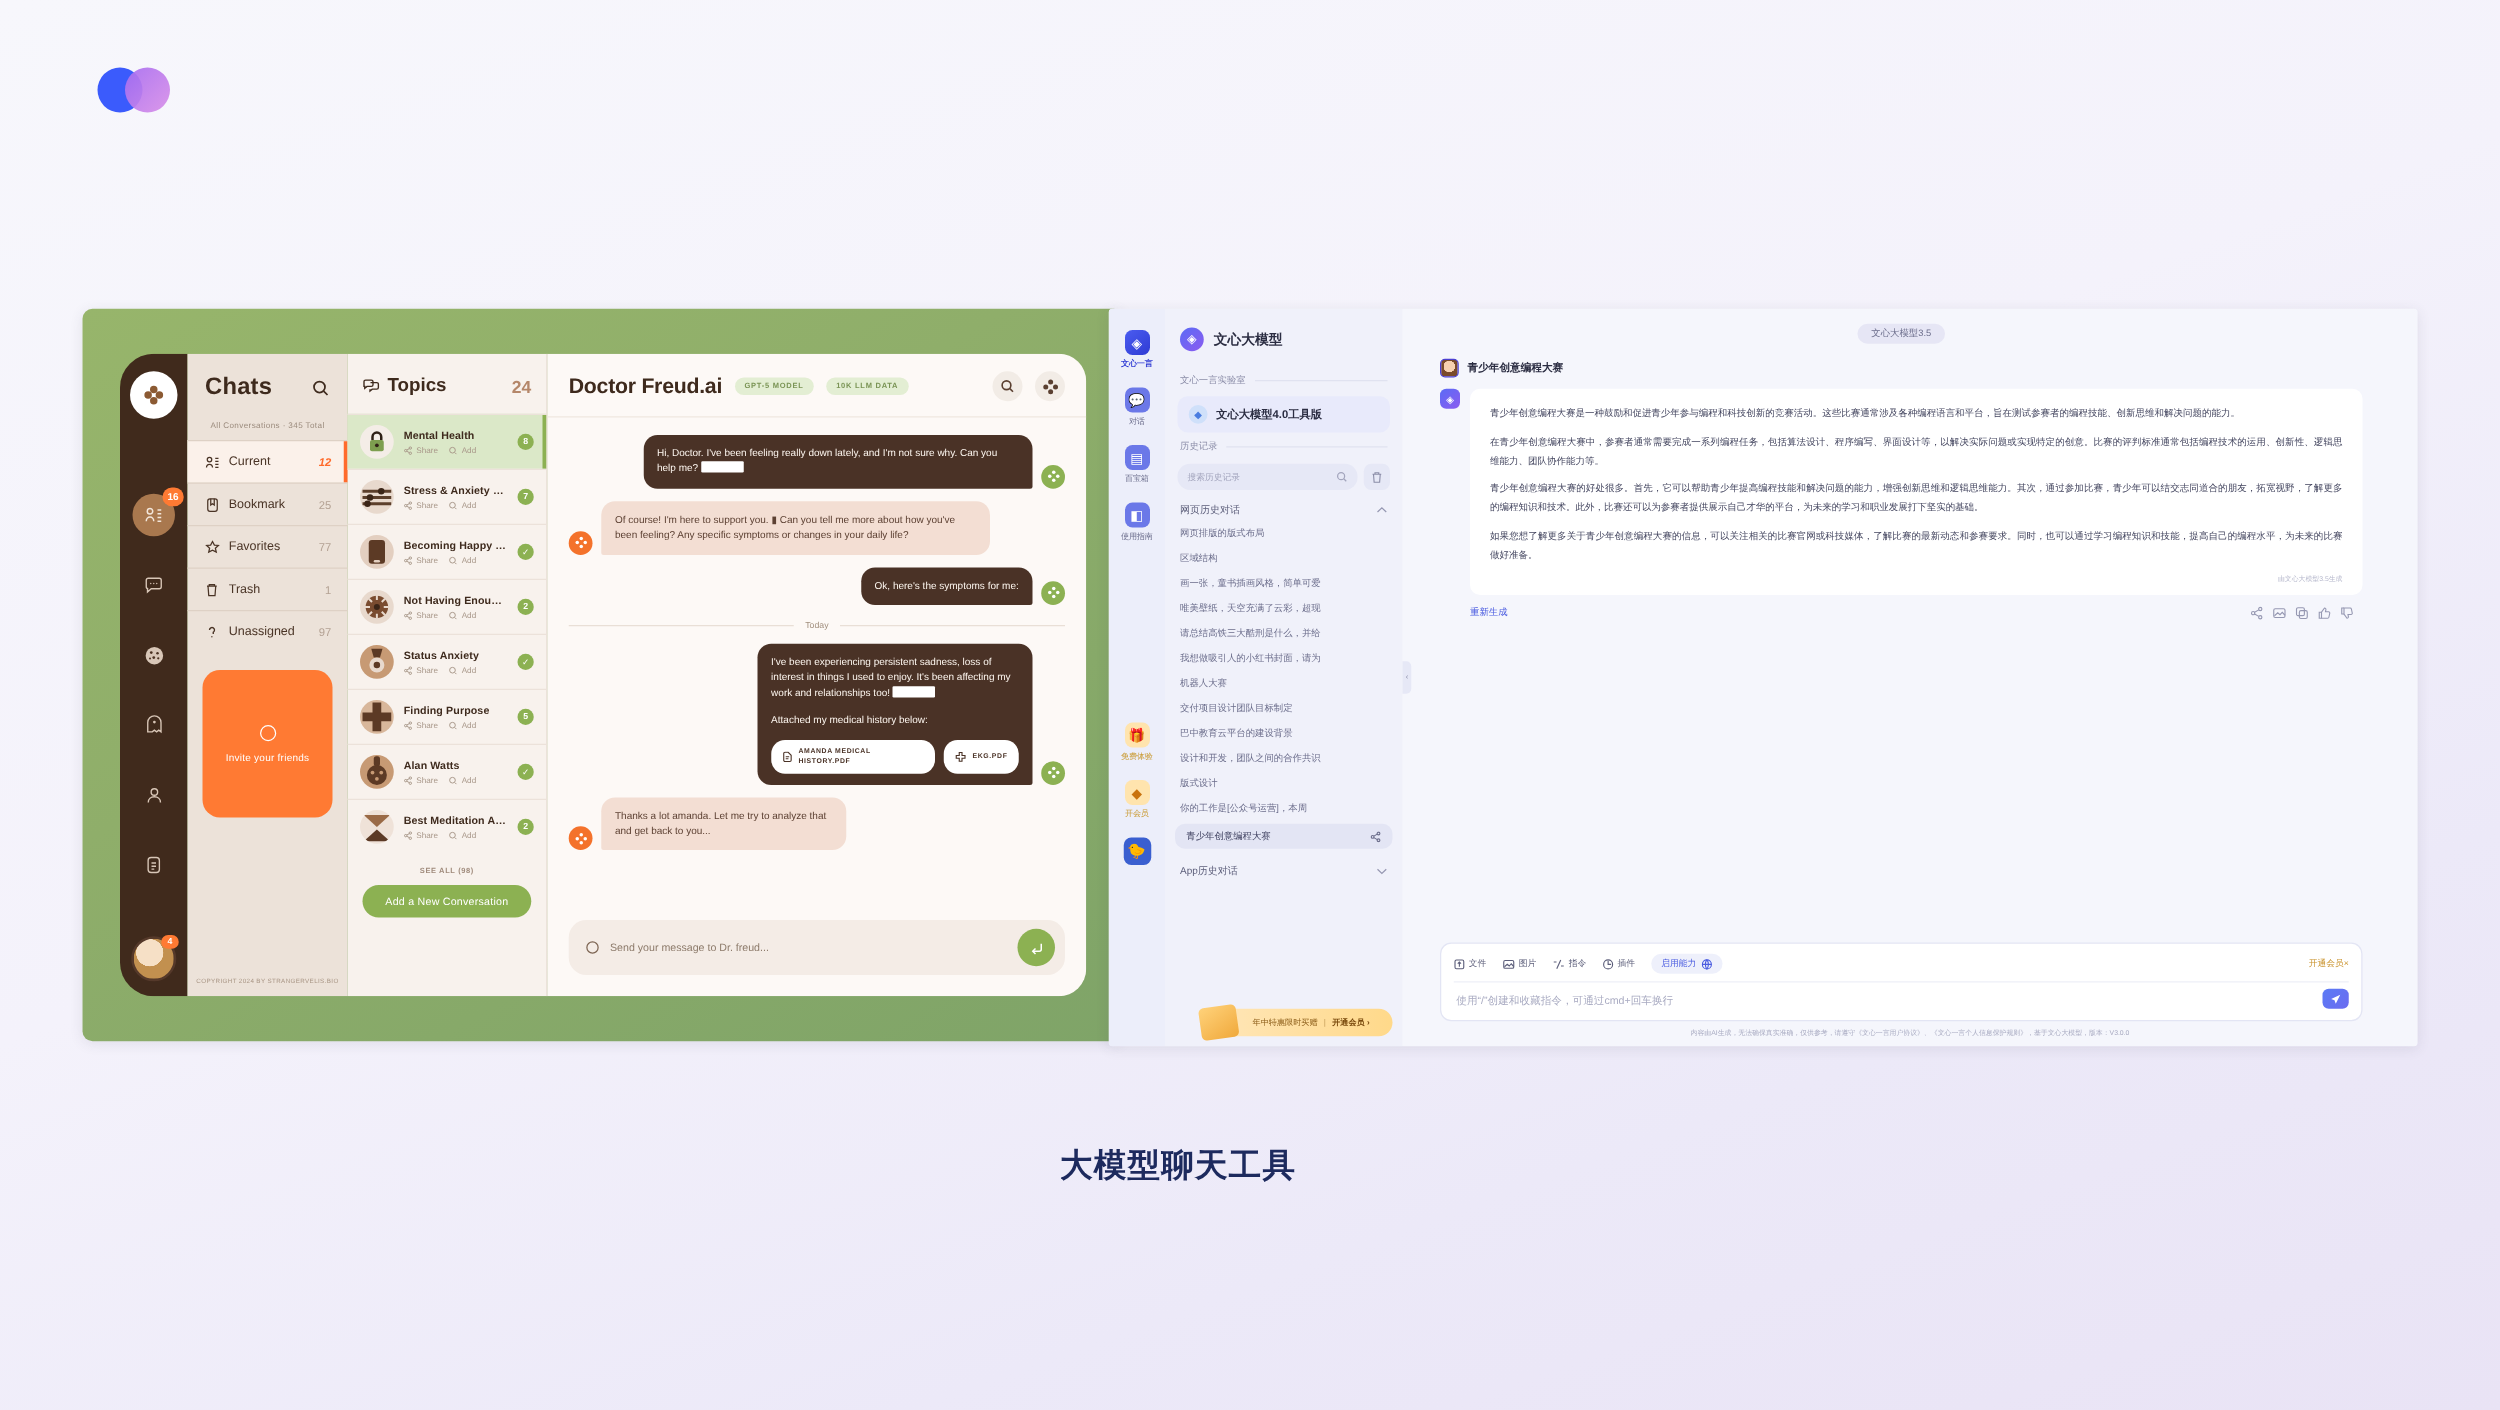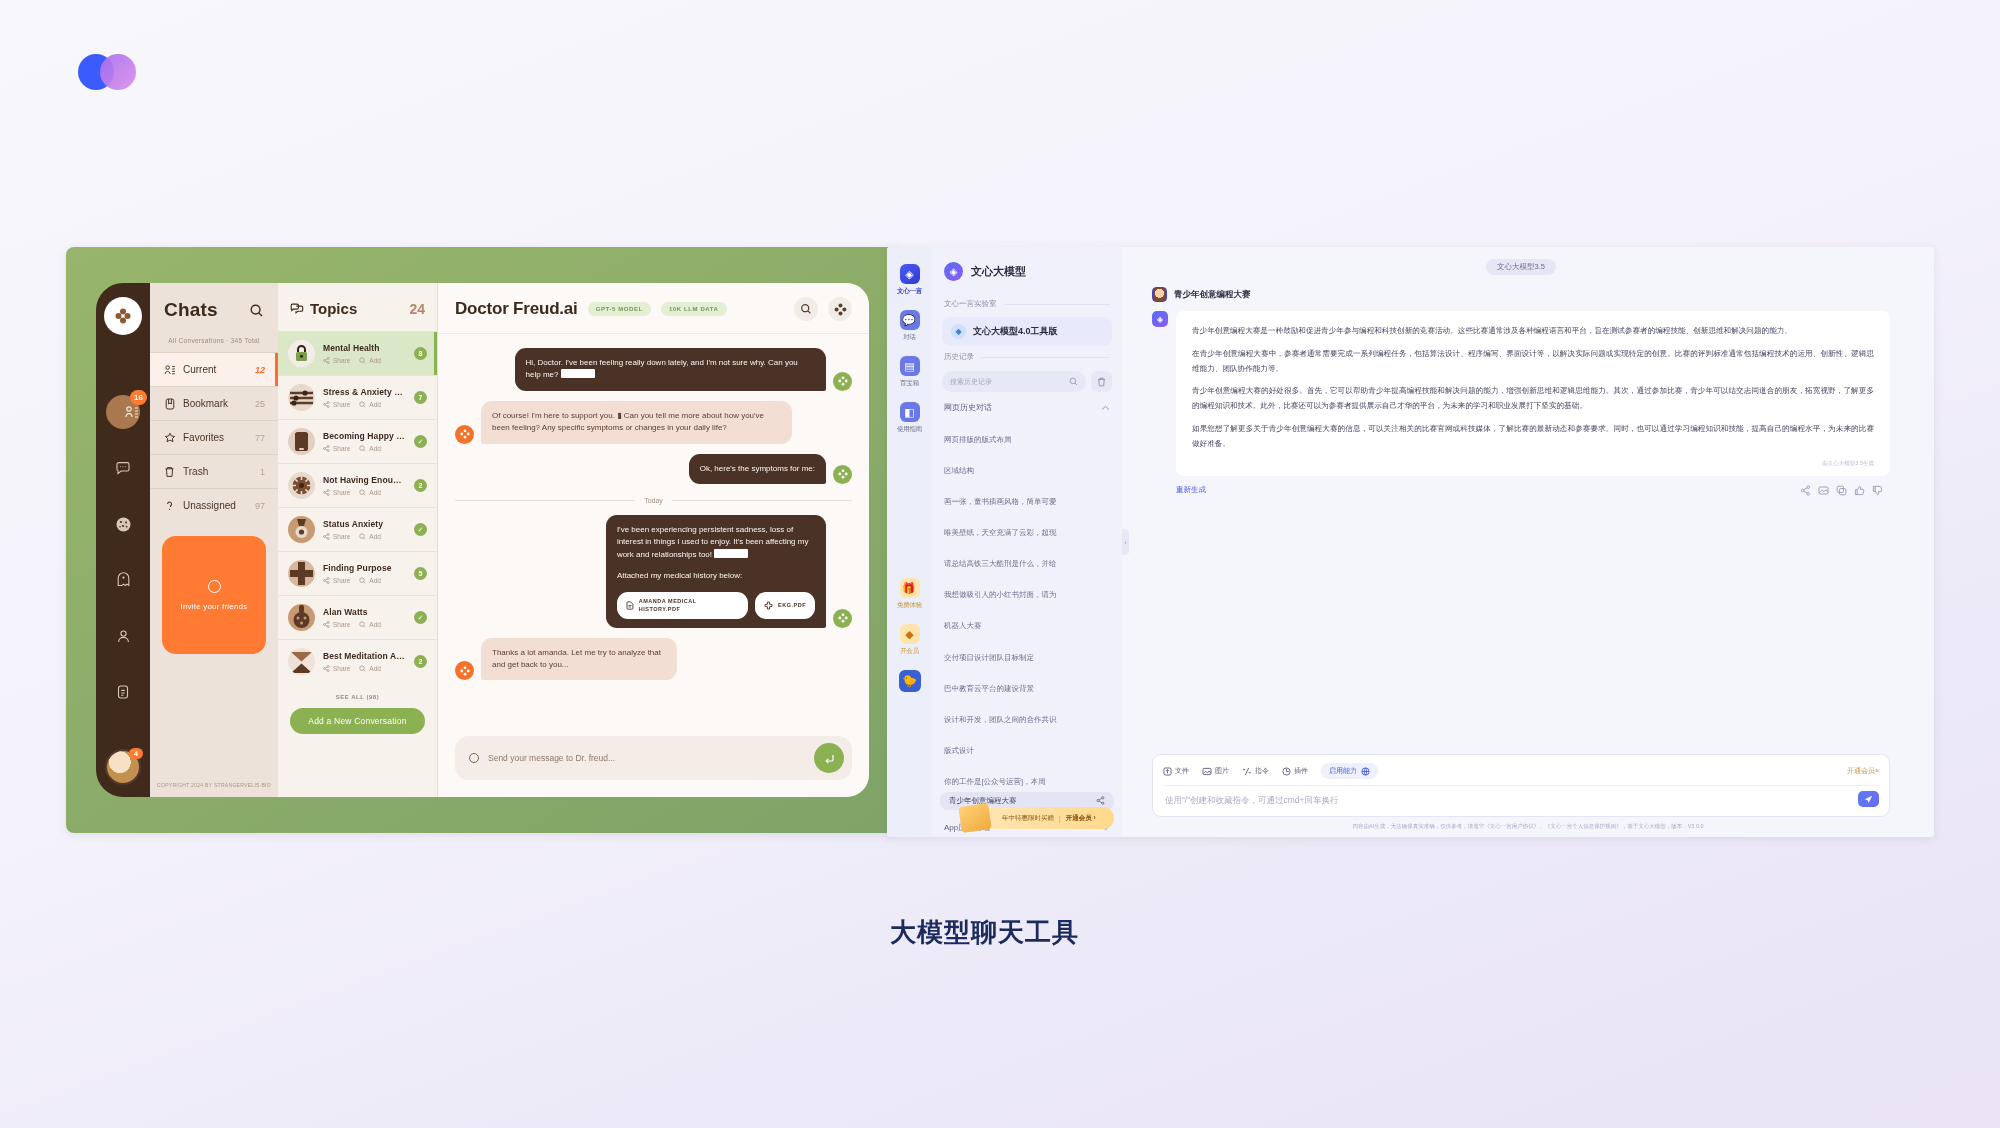--- a/index.html
+++ b/index.html
@@ -57,21 +57,21 @@
   .rail-logo {
     width: 38px; height: 38px; border-radius: 50%; background: #fff;
     display: flex; align-items: center; justify-content: center; flex: none;
   }
   .rail-items { margin-top: 60px; display: flex; flex-direction: column; gap: 22px; align-items: center; }
   .rail-btn {
     width: 34px; height: 34px; border-radius: 50%;
     display: flex; align-items: center; justify-content: center;
     color: #e8d9cd; position: relative;
   }
-  .rail-btn.active { background: #a9784e; justify-content: flex-end; }
+  .rail-btn.active { background: #a9784e; }
   .rail-badge {
     position: absolute; top: -5px; right: -7px; min-width: 17px; height: 15px;
     background: #ff7a33; color: #fff; border-radius: 8px;
     font-size: 8px; font-weight: 700; display: flex; align-items: center;
     justify-content: center; padding: 0 4px;
   }
   .rail-avatar {
     position: absolute; bottom: 12px; left: 50%; transform: translateX(-50%);
     width: 36px; height: 36px; border-radius: 50%;
     background: radial-gradient(circle at 40% 35%, #f6e0c6 0 38%, #c2904f 39% 100%);
@@ -263,21 +263,21 @@
   .zh-trash {
     width: 21px; height: 21px; border-radius: 6px; background: #e6e8f6;
     display: flex; align-items: center; justify-content: center; font-size: 9px; color: #8b8da8; flex: none;
   }
   .zh-group {
     display: flex; align-items: center; padding: 10px 12px 4px; gap: 6px;
   }
   .zh-group-tx { font-size: 8px; color: #5c5e7a; flex: 1; }
   .zh-hist-item {
     font-size: 7.5px; color: #6c6e8c; padding: 5px 12px; white-space: nowrap;
-    overflow: hidden; text-overflow: ellipsis; margin-top: 13px;
+    overflow: hidden; text-overflow: ellipsis;
   }
   .zh-hist-item.sel {
     background: #e3e5f4; border-radius: 8px; margin: 2px 8px; padding: 5px 9px;
     color: #3f4160; display: flex; align-items: center; gap: 4px;
   }
   .zh-hist-item.sel span.t { flex: 1; overflow: hidden; text-overflow: ellipsis; }
   .zh-promo {
     position: absolute; bottom: 8px; left: 40px; right: 8px; height: 22px;
     background: linear-gradient(90deg, #ffe6b8, #ffd98a);
     border-radius: 11px; display: flex; align-items: center; gap: 5px; padding: 0 8px;
@@ -344,21 +344,21 @@
     position: absolute; right: 10px; bottom: 9px; width: 21px; height: 16px;
     border-radius: 5px; background: linear-gradient(135deg, #5b7bf5, #6b6bf0);
     display: flex; align-items: center; justify-content: center; color: #fff; font-size: 8px;
   }
   .zh-foot {
     font-size: 5.5px; color: #a9abc2; text-align: center; padding: 6px 30px 7px;
   }
 
   
   .caption {
-    position: absolute; left: 890px; top: 915px; width: 220px;
+    position: absolute; left: 848px; top: 915px; width: 220px;
     font-size: 26px; font-weight: 700; color: #1d2a5e; letter-spacing: 1px;
   }
   svg { display: block; }
 </style>
 </head>
 <body>
 
 <div class="page-header">
   <div class="brand-mark">
     <div class="c1"></div>

